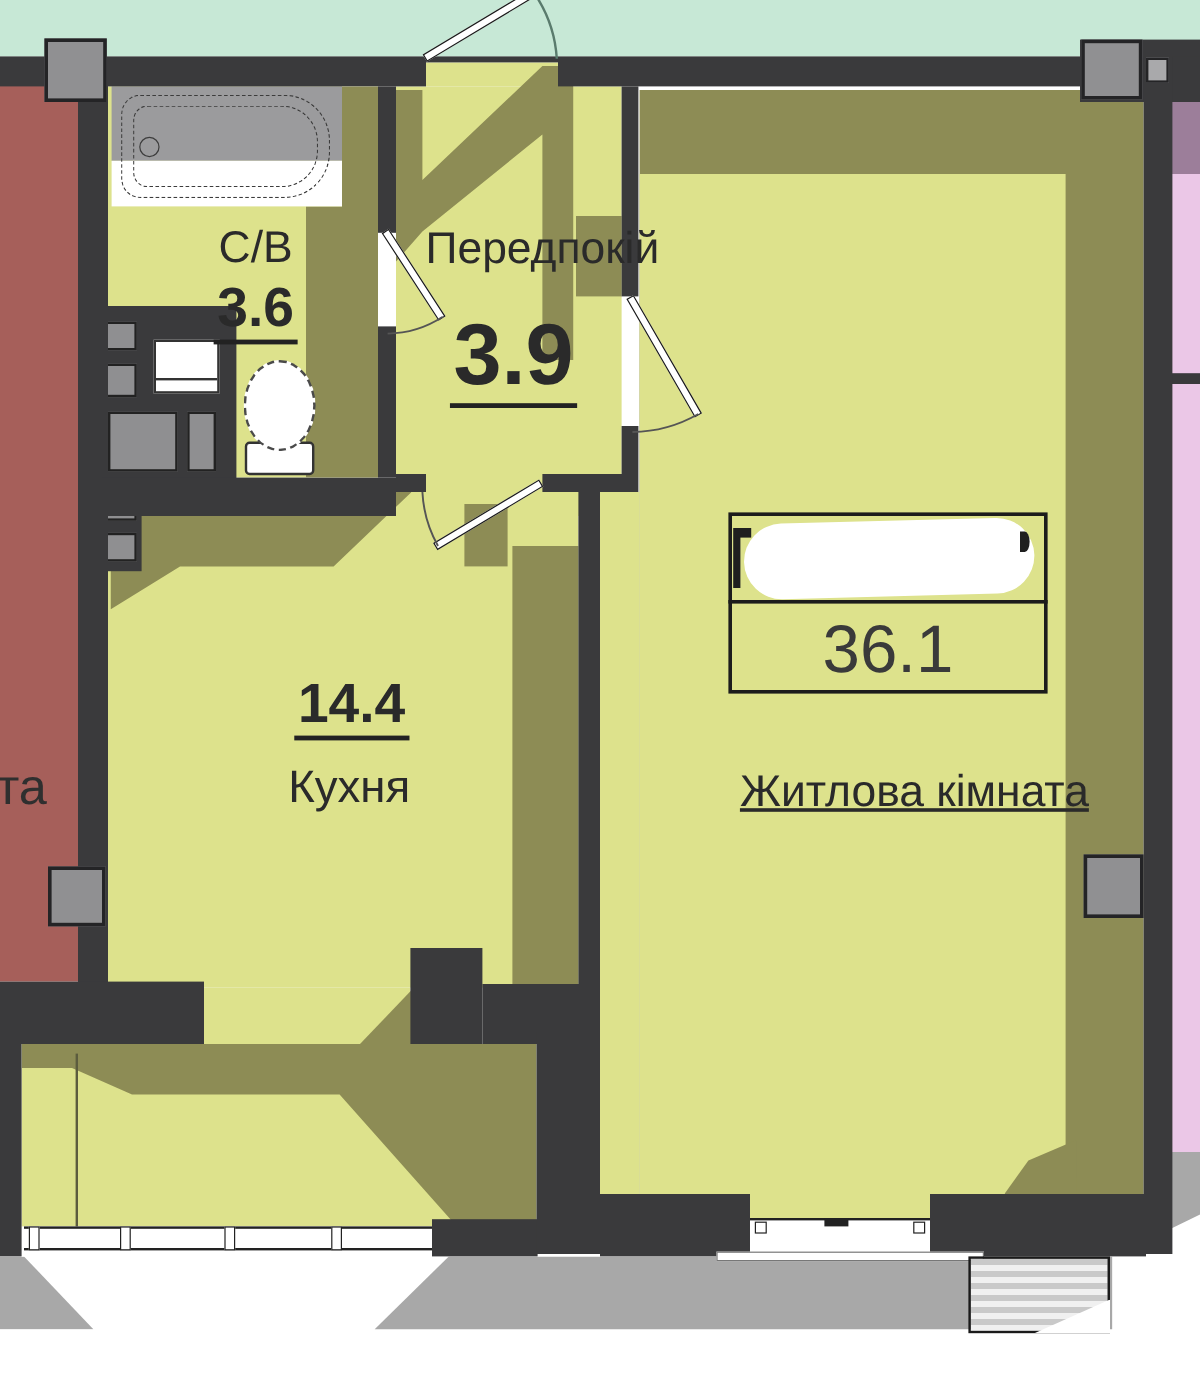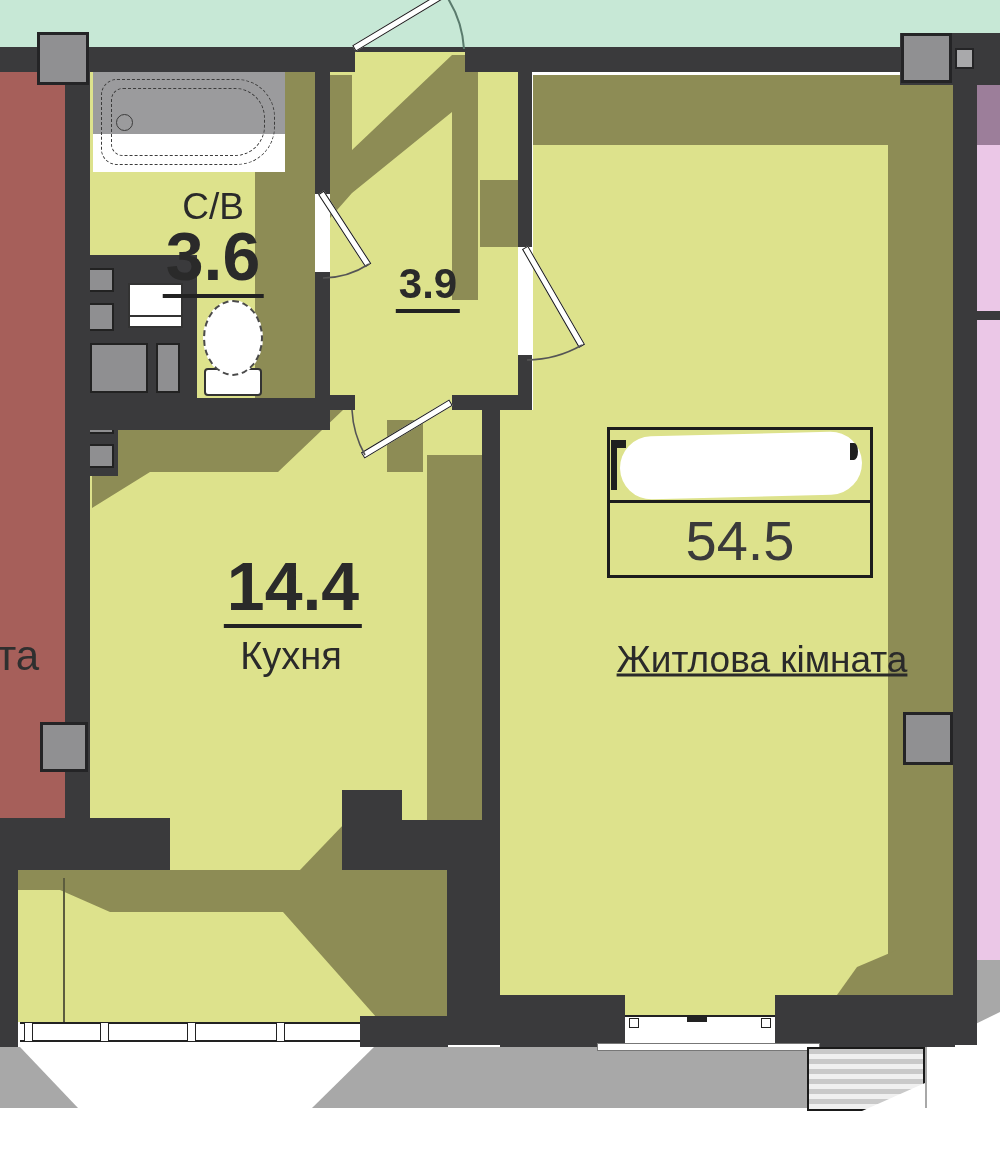--- a/index.html
+++ b/index.html
@@ -9,21 +9,21 @@
   }
   .abs{position:absolute;}
   .wall{background:#3a3a3c;}
   .light{background:#dde28c;}
   .olive{background:#8d8c55;}
   .col{background:#909092;border:3px solid #242426;box-sizing:border-box;}
   .shaft-sq{background:#8f8f91;border:2px solid #222;box-sizing:border-box;}
   .door-leaf{background:#fff;border:1.5px solid #1a1a1a;box-sizing:border-box;transform-origin:left center;}
   .lbl{position:absolute;transform:translate(-50%,-50%);color:#2a2a2a;white-space:nowrap;line-height:1;}
   .room-name{font-size:37px;font-weight:500;}
-  .room-area{font-size:68px;font-weight:700;border-bottom:4px solid #222;padding:0 3px 4px 3px;}
+  .room-area{font-size:46px;font-weight:700;border-bottom:4px solid #222;padding:0 3px 4px 3px;}
   .win{background:#fff;border-top:2.5px solid #222;border-bottom:2.5px solid #222;box-sizing:border-box;}
   .mullion{background:#fff;border:1.5px solid #222;box-sizing:border-box;}
   svg{position:absolute;left:0;top:0;pointer-events:none;}
 </style>
 </head>
 <body>
 
 <div id="stage">
 
   <div class="abs" style="left:0;top:0;width:1000px;height:47px;background:#c7e8d6;"></div>
@@ -135,22 +135,23 @@
     <path d="M 582 345 A 113 113 0 0 1 527 360" fill="none" stroke="#555" stroke-width="1.6"></path>
     <path d="M 365 455 A 102 102 0 0 1 352 410" fill="none" stroke="#555" stroke-width="1.6"></path>
   </svg>
 
   <div class="abs" style="left:607px;top:427px;width:266px;height:151px;border:3px solid #1c1c1c;box-sizing:border-box;"></div>
   <div class="abs" style="left:607px;top:500px;width:266px;height:3px;background:#1c1c1c;"></div>
   <div class="abs" style="left:620px;top:434px;width:242px;height:63px;background:#fff;border-radius:32px;transform:rotate(-1.5deg);"></div>
   <div class="abs" style="left:611px;top:440px;width:6px;height:50px;background:#1f1f1f;"></div>
   <div class="abs" style="left:615px;top:440px;width:11px;height:8px;background:#1f1f1f;"></div>
   <div class="abs" style="left:850px;top:443px;width:8px;height:17px;background:#1f1f1f;border-radius:0 50% 50% 0;"></div>
-  <div class="lbl" style="left:740px;top:541px;font-size:56px;font-weight:500;color:#3a3a3a;">54.5</div>
+  <div class="lbl" style="left:740px;top:541px;font-size:56px;font-weight:500;color:#3a3a3a;">36.1</div>
 
   <div class="lbl room-name" style="left:213px;top:206px;">С/В</div>
   <div class="lbl room-area" style="left:213px;top:260px;">3.6</div>
-  <div class="lbl room-area" style="left:428px;top:288px;font-size:42px;">3.9</div>
+  <div class="lbl room-name" style="left:452px;top:207px;">Передпокій</div>
+  <div class="lbl room-area" style="left:428px;top:300px;font-size:72px;">3.9</div>
   <div class="lbl room-area" style="left:293px;top:590px;">14.4</div>
   <div class="lbl room-name" style="left:291px;top:656px;font-size:38px;">Кухня</div>
   <div class="lbl room-name" style="left:762px;top:659px;text-decoration:underline;">Житлова кімната</div>
 
 </div>
 
 </body></html>

